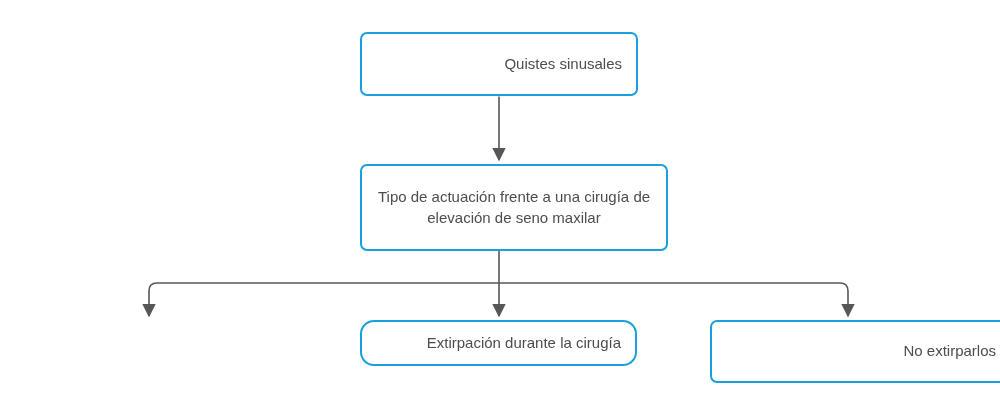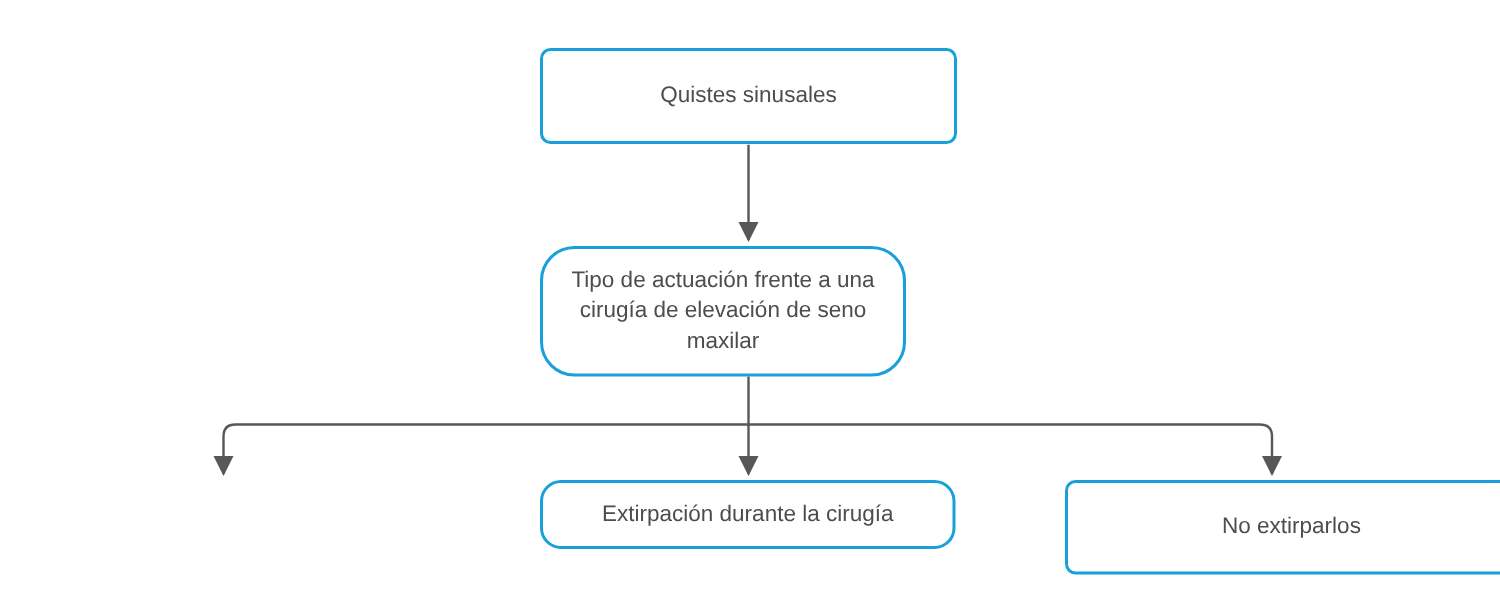--- a/index.html
+++ b/index.html
@@ -27,29 +27,29 @@
     width:1000px;height:406px;
   }
   .node{
     position:absolute;
     box-sizing:border-box;
     background:var(--node-fill);
     border:2.5px solid var(--node-border);
     border-radius:7px;
     display:flex;
     align-items:center;
-    justify-content:center;
+    justify-content:flex-end;
     text-align:center;
     color:var(--text);
     font-size:15px;
     line-height:1.35;
     padding:4px 14px;
   }
   .node-root   {left:360px; top:32px;  width:278px; height:64px;}
-  .node-decision{left:360px; top:164px; width:244px; height:87px;border-radius:23px;}
+  .node-decision{left:360px; top:164px; width:308px; height:87px;}
   .node-before {left:10px;  top:320px; width:278px; height:63px;}
   .node-during {left:360px; top:320px; width:277px; height:46px;border-radius:14px;}
   .node-none   {left:710px; top:320px; width:302px; height:63px;}
   .edge-path{
     fill:none;
     stroke:var(--line);
     stroke-width:1.6;
   }
   .arrow-head{ fill:var(--line); }
 </style>

